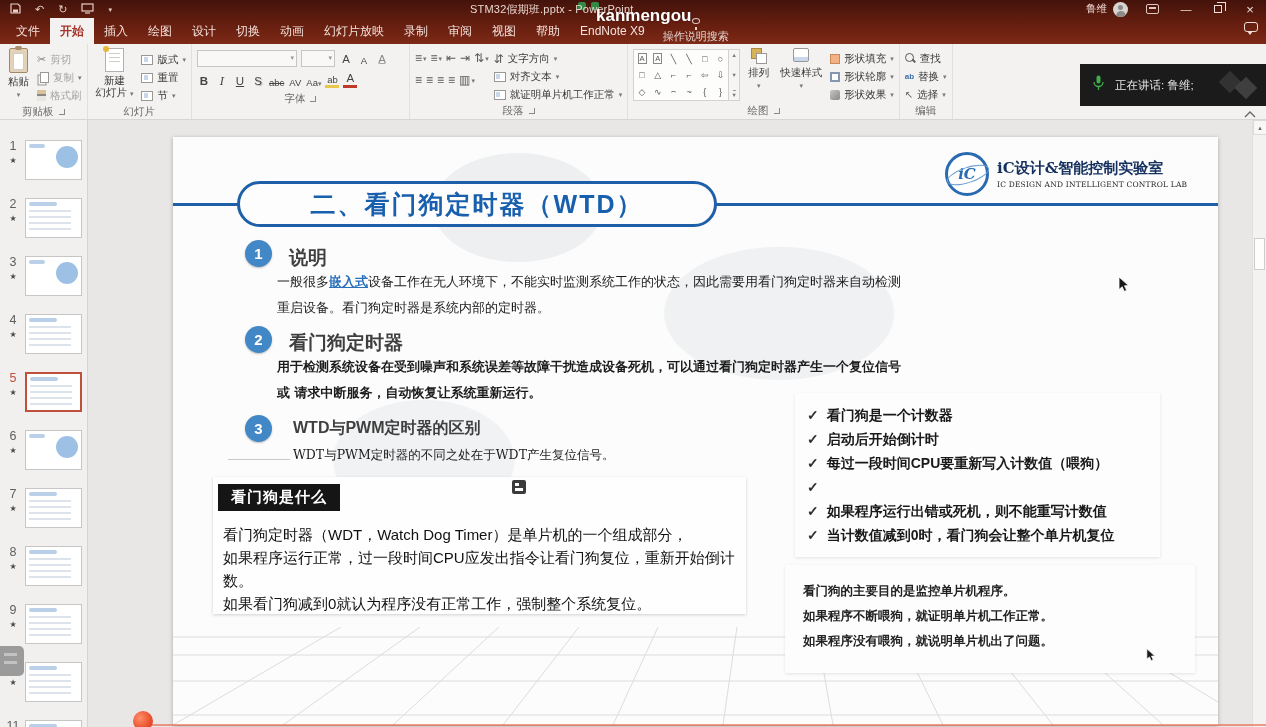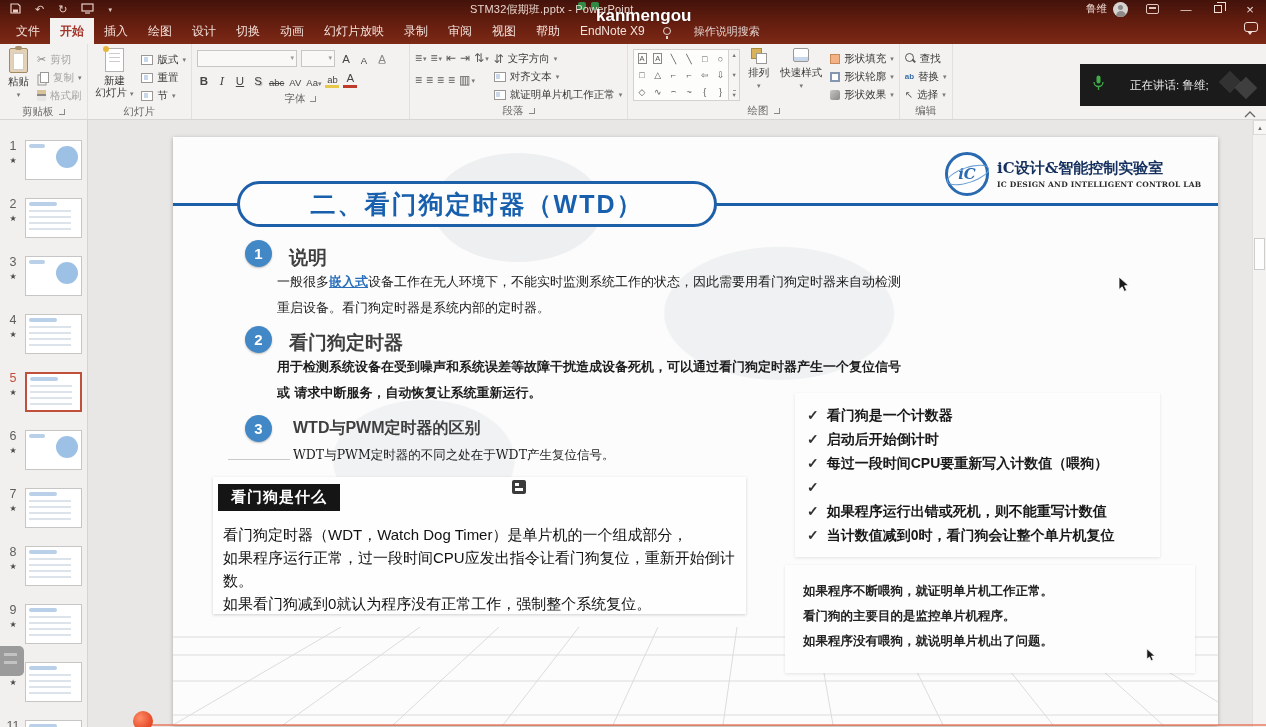--- a/index.html
+++ b/index.html
@@ -21,21 +21,21 @@
   .ribbon-opts { width:13px; height:10px; border:1px solid #e0c8c0; border-radius:2px; position:relative; margin-right:4px; }
   .ribbon-opts::after { content:""; position:absolute; left:2px; top:2px; right:2px; height:2px; background:#e0c8c0; }
   .restore-ic { width:8px; height:8px; border:1px solid #efdeda; position:relative; }
   .restore-ic::before { content:""; position:absolute; left:2px; top:-4px; width:8px; height:8px; border:1px solid #efdeda; border-left:none; border-bottom:none; }
   .status-dots { position:absolute; left:578px; top:2px; display:flex; gap:5px; }
   .status-dots i { width:8px; height:8px; border-radius:2px; background:#2e9e4f; opacity:.85; }
 
   .tabrow { position:absolute; left:0; top:18px; right:0; height:26px; display:flex; align-items:stretch; padding-left:6px; }
   .tab { padding:0 10px; display:flex; align-items:center; color:#f3e2dc; font-size:12px; white-space:nowrap; }
   .tab.active { background:#f3f2f1; color:#a4352a; font-weight:bold; }
-  .tellme { display:flex; align-items:center; gap:23px; color:rgba(255,255,255,.8); font-size:11px; padding:0 8px; }
+  .tellme { display:flex; align-items:center; gap:5px; color:rgba(255,255,255,.8); font-size:11px; padding:0 8px;flex-direction:column; }
   .bulb { width:8px; height:8px; border:1.2px solid rgba(255,255,255,.8); border-radius:50%; position:relative; }
   .bulb::after { content:""; position:absolute; left:2px; top:8px; width:2.5px; height:2.5px; background:rgba(255,255,255,.8); }
   .comment-ic { position:absolute; right:8px; top:22px; width:14px; height:10px; border:1.4px solid #f0ddd8; border-radius:3px; }
   .comment-ic::after { content:""; position:absolute; left:2px; bottom:-4px; border-left:3px solid transparent; border-right:3px solid transparent; border-top:4px solid #f0ddd8; }
   .watermark { position:absolute; left:596px; top:6px; z-index:110; color:#ffffff; font-size:17px; font-weight:600; text-shadow:0 0 2px rgba(0,0,0,.35); }
 
   
   .ribbon { position:absolute; left:0; top:44px; width:1266px; height:76px; background:#f3f2f1; border-bottom:1px solid #d8d6d4; display:flex; z-index:10; }
   .rg { display:flex; flex-direction:column; border-right:1px solid #e2e0de; padding:3px 5px 0; }
   .rg-body { flex:1; display:flex; gap:5px; }
@@ -78,21 +78,21 @@
   .fill-ic { width:10px; height:10px; background:#f4b183; border:1px solid #c88a56; }
   .outline-ic { width:10px; height:10px; border:2px solid #8496b0; background:#fff; }
   .effects-ic { width:10px; height:10px; background:linear-gradient(135deg,#c8c6c4,#8a8886); border-radius:2px; }
   .find-i { width:11px; height:11px; position:relative; }
   .find-i::before { content:""; position:absolute; left:0; top:0; width:7px; height:7px; border:1.5px solid #5a5856; border-radius:50%; }
   .find-i::after { content:""; position:absolute; left:7px; top:7px; width:4px; height:1.5px; background:#5a5856; transform:rotate(45deg); }
   .rep-i { font-size:8px; color:#3a6ea8; font-weight:bold; }
   .sel-i { font-size:10px; color:#5a5856; }
 
   
-  .speaking { position:absolute; left:1080px; top:64px; width:186px; height:42px; background:#1b1b1b; z-index:40; display:flex; align-items:center; padding-left:13px; gap:26px; overflow:hidden; }
+  .speaking { position:absolute; left:1080px; top:64px; width:186px; height:42px; background:#1b1b1b; z-index:40; display:flex; align-items:center; padding-left:13px; gap:11px; overflow:hidden; }
   .speaking .txt { color:#e6e6e6; font-size:11.5px; }
   .speaking::before { content:""; position:absolute; right:28px; top:10px; width:16px; height:16px; background:rgba(255,255,255,.10); transform:rotate(45deg); }
   .speaking::after { content:""; position:absolute; right:12px; top:16px; width:16px; height:16px; background:rgba(255,255,255,.16); transform:rotate(45deg); }
   .ribbon-collapse { position:absolute; left:1243px; top:105px; z-index:45; }
 
   
   .panel { position:absolute; left:0; top:120px; width:88px; height:607px; background:#f1f0ee; border-right:1px solid #d6d4d2; overflow:hidden; z-index:5; }
   .thumb-item { display:flex; gap:4px; padding:9px 0 9px 5px; height:58px; }
   .thumb-meta { width:16px; display:flex; flex-direction:column; align-items:center; }
   .thumb-num { font-size:12.5px; color:#5f5e5c; line-height:1.1; }
@@ -121,21 +121,21 @@
       #fcfcfc;
     box-shadow:0 1px 4px rgba(0,0,0,.28); }
   .floor { position:absolute; left:0; top:490px; width:1045px; height:98px; }
   .title-rule { position:absolute; left:0; top:66px; width:1045px; height:3px; background:#1d5fa9; }
   .title-pill { position:absolute; left:64px; top:44px; width:480px; height:46px; background:#fdfdfd; border:3px solid #1d5fa9; border-radius:26px; display:flex; align-items:center; justify-content:center; z-index:2; }
   .title-pill span { font-size:25px; font-weight:bold; color:#1860ae; letter-spacing:2px; }
   .logo { position:absolute; left:772px; top:15px; display:flex; align-items:center; gap:8px; z-index:2; }
   .logo-circle { width:44px; height:44px; border-radius:50%; border:3px solid #2a6ab0; background:#fff; position:relative; display:flex; align-items:center; justify-content:center; font-family:"DejaVu Serif",serif; font-style:italic; font-weight:bold; font-size:15px; color:#2a6ab0; }
   .logo-circle::after { content:""; position:absolute; left:-2px; top:12px; width:42px; height:14px; border:1.5px solid #6aa0d4; border-radius:50%; transform:rotate(-18deg); }
   .logo-text .l1 { font-family:"DejaVu Serif",serif; font-weight:bold; font-size:15px; color:#15305e; }
-  .logo-text .l2 { font-family:"DejaVu Serif",serif; font-weight:bold; font-size:7.5px; color:#2b2b2b; margin-top:2px; letter-spacing:.2px; }
+  .logo-text .l2 { font-family:"DejaVu Serif",serif; font-weight:normal; font-size:7.5px; color:#2b2b2b; margin-top:2px; letter-spacing:.2px; }
 
   .sec-circle { position:absolute; width:27px; height:27px; border-radius:50%; background:#4287c6; color:#fff; font-size:15px; font-weight:bold; display:flex; align-items:center; justify-content:center; box-shadow:0 1px 2px rgba(0,0,0,.25); }
   .sec-heading { position:absolute; font-size:19px; font-weight:bold; color:#3f3f3f; }
   .sec-body { position:absolute; font-family:"DejaVu Serif",serif; font-size:13px; line-height:26px; color:#1c1c1c; }
   .sec-body .link { color:#2a6fbb; text-decoration:underline; font-weight:bold; }
   .sec-body.bold { font-weight:bold; }
   .sec3-connector { position:absolute; left:55px; top:322px; width:62px; height:1px; background:#c9c9c9; }
 
   .def-box { position:absolute; left:40px; top:340px; width:533px; height:137px; background:#fefefe; box-shadow:0 1px 3px rgba(0,0,0,.18); z-index:3; }
   .def-label { position:absolute; left:5px; top:7px; background:#151515; color:#fff; font-size:15px; font-weight:bold; padding:4px 13px; letter-spacing:1px; }
@@ -614,22 +614,22 @@
           <span class="ck">✓</span>
           <span>如果程序运行出错或死机，则不能重写计数值</span>
         </div>
       <div class="ck-item">
           <span class="ck">✓</span>
           <span>当计数值减到0时，看门狗会让整个单片机复位</span>
         </div>
     </div>
 
     <div class="summary-box">
+      <div class="sum-line">看门狗的主要目的是监控单片机程序。</div>
       <div class="sum-line">如果程序不断喂狗，就证明单片机工作正常。</div>
-      <div class="sum-line">看门狗的主要目的是监控单片机程序。</div>
       <div class="sum-line">如果程序没有喂狗，就说明单片机出了问题。</div>
     </div>
   </div>
 </div>
 
 <span class="cursor" style="left:1118px;top:276px">
   <svg width="12" height="17" viewBox="0 0 12 17">
       <path d="M1 1 L1 13.5 L4.2 10.8 L6.3 15.4 L8.6 14.3 L6.5 9.8 L10.6 9.6 Z" fill="#1a1a1a" stroke="#fff" stroke-width="0.8"></path>
     </svg>
 </span>

